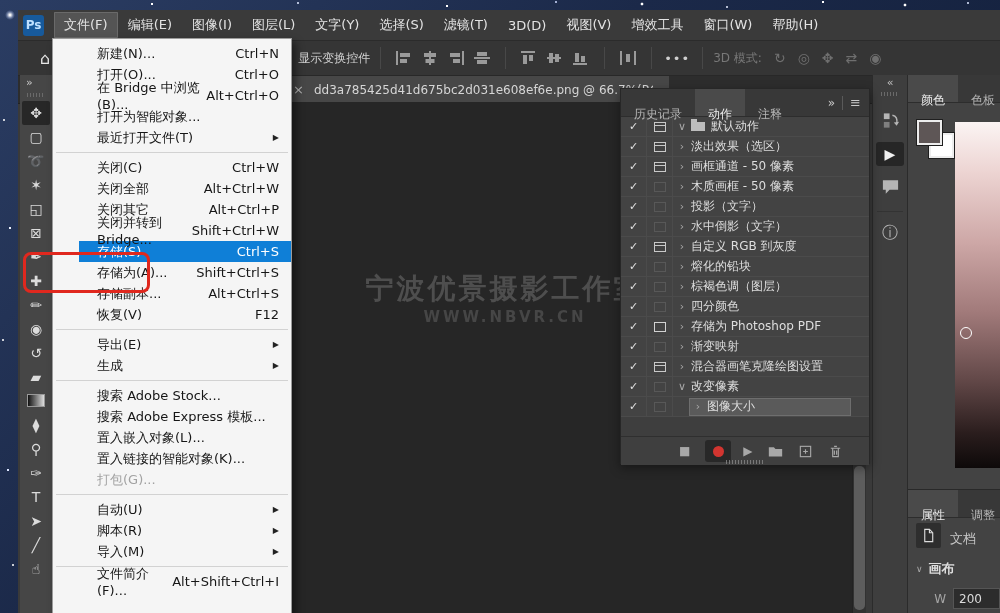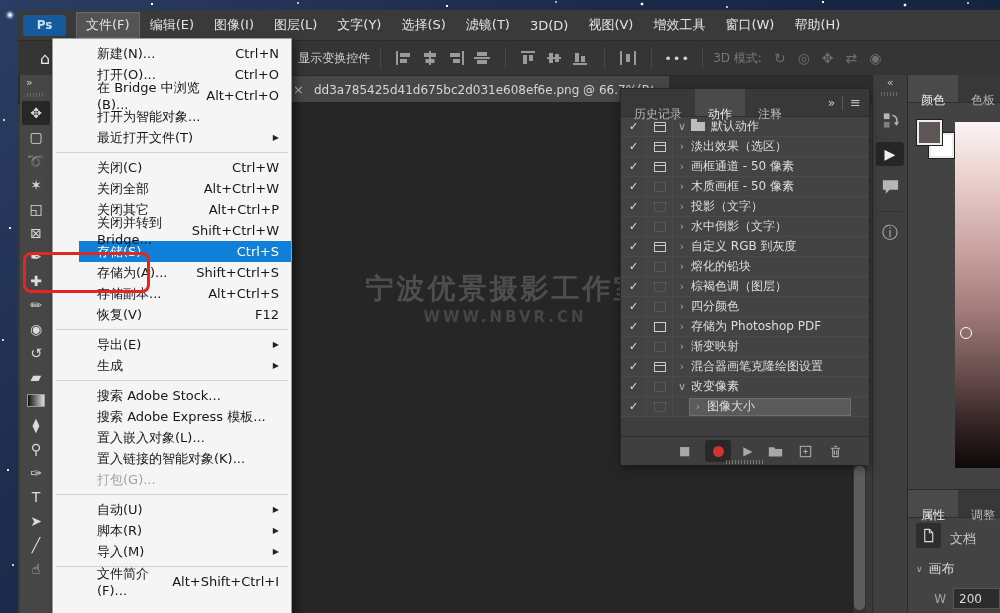--- a/index.html
+++ b/index.html
@@ -24,21 +24,21 @@
     radial-gradient(circle 2px at 10px 228px,#eef3ff 40%,transparent 70%),
     radial-gradient(circle 1.5px at 3px 340px,#fff 40%,transparent 70%),
     radial-gradient(circle 2px at 8px 470px,#dce5ff 40%,transparent 70%),
     radial-gradient(circle 1.5px at 13px 565px,#fff 40%,transparent 70%);
   }
 
   
   .ps-window{position:absolute;left:18px;top:10px;width:982px;height:603px;background:#3a3a3a;z-index:1;}
 
   .menubar{height:30px;display:flex;align-items:center;padding-left:5px;background:#3a3a3a;border-bottom:1px solid #2b2b2b;}
-  .ps-logo{width:43px;height:21px;border-radius:3px;background:var(--ps-logo-bg,#175a9c);color:var(--ps-logo-text,#bfe1ff);
+  .ps-logo{width:21px;height:21px;border-radius:3px;background:var(--ps-logo-bg,#175a9c);color:var(--ps-logo-text,#bfe1ff);
     font-size:12px;font-weight:bold;display:flex;align-items:center;justify-content:center;margin-right:10px;}
   .menu-item{padding:4px 10px;font-size:13px;color:#e3e3e3;white-space:nowrap;border-radius:1px;}
   .menu-item.active{background:#545454;box-shadow:inset 0 0 0 1px #6a6a6a;}
 
   .optionsbar{height:34px;display:flex;align-items:center;background:#353535;border-bottom:1px solid #282828;color:#cfcfcf;}
   .home-glyph{font-size:16px;color:#e8e8e8;margin-left:22px;}
   .opt-sep{width:1px;height:22px;background:#484848;margin:0 10px;flex:0 0 auto;}
   .opt-checkbox{width:12px;height:12px;border:1px solid #9a9a9a;background:transparent;margin-left:228px;flex:0 0 auto;}
   .opt-label{font-size:12px;color:#d0d0d0;margin-left:6px;white-space:nowrap;}
   .opt-ic{width:22px;height:16px;display:inline-flex;align-items:center;justify-content:center;margin:0 2px;}
@@ -138,21 +138,21 @@
   .grad-box{position:absolute;left:47px;top:47px;width:45px;height:346px;
     background:linear-gradient(180deg,#fbf4f3 0%,#ecd3d1 15%,#cda7a6 35%,#a17a7a 55%,#614747 75%,#2a1d1d 90%,#0d0909 100%);}
   .grad-ring{position:absolute;left:5px;top:205px;width:10px;height:10px;border:1.5px solid #fff;border-radius:50%;}
   .props-panel{position:absolute;left:908px;top:490px;width:92px;height:123px;background:#434343;z-index:5;}
   .doc-row{display:flex;align-items:flex-end;margin:5px 0 0 8px;}
   .doc-ic{width:25px;height:25px;background:#2e2e2e;border-radius:2px;display:flex;align-items:center;justify-content:center;}
   .doc-ic svg{width:15px;height:15px;}
   .doc-label{font-size:13px;color:#c6c6c6;margin-left:9px;}
   .section-row{display:flex;align-items:center;margin:12px 0 0 8px;color:#dedede;}
   .sec-arrow{font-size:9px;color:#aaa;margin-right:6px;}
-  .sec-label{font-size:13px;font-weight:normal;}
+  .sec-label{font-size:13px;font-weight:bold;}
   .w-row{display:flex;align-items:center;justify-content:flex-end;margin-top:10px;}
   .w-label{font-size:12px;color:#a5a5a5;margin-right:7px;}
   .w-field{width:40px;height:19px;background:#2c2c2c;border:1px solid #555;color:#dcdcdc;font-size:12px;
     display:flex;align-items:center;padding-left:5px;}
 </style>
 </head>
 <body>
 
 <div class="stars"></div>
 

